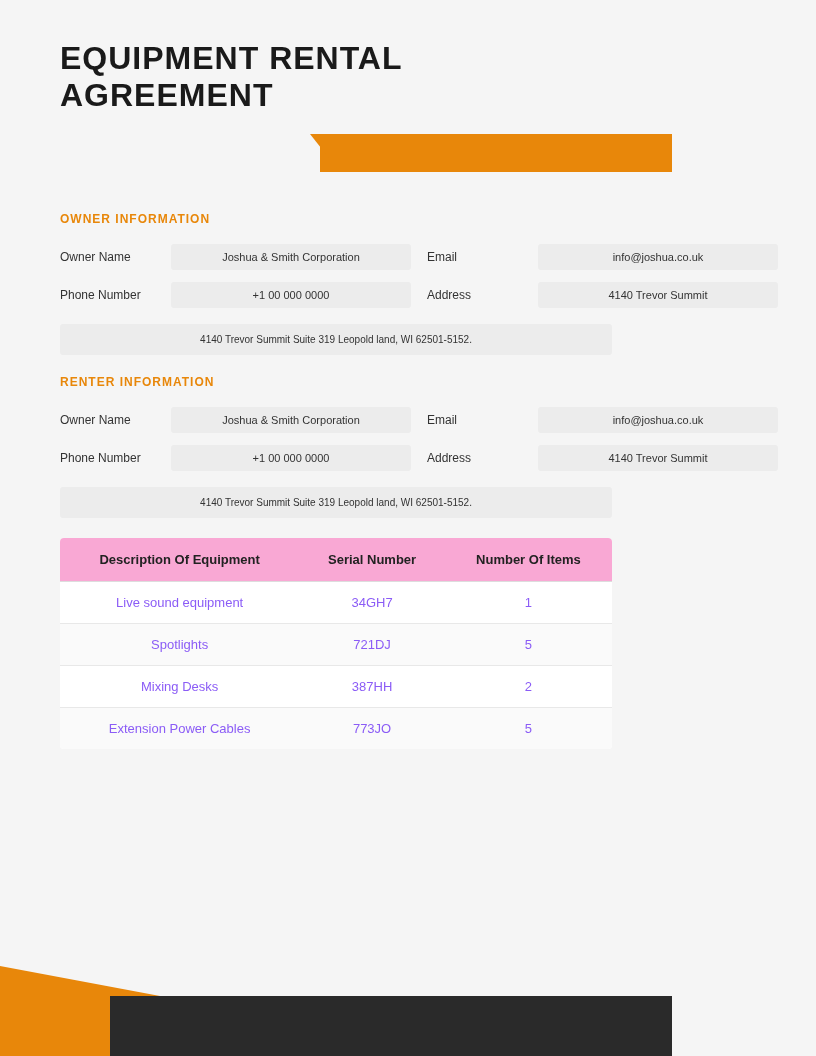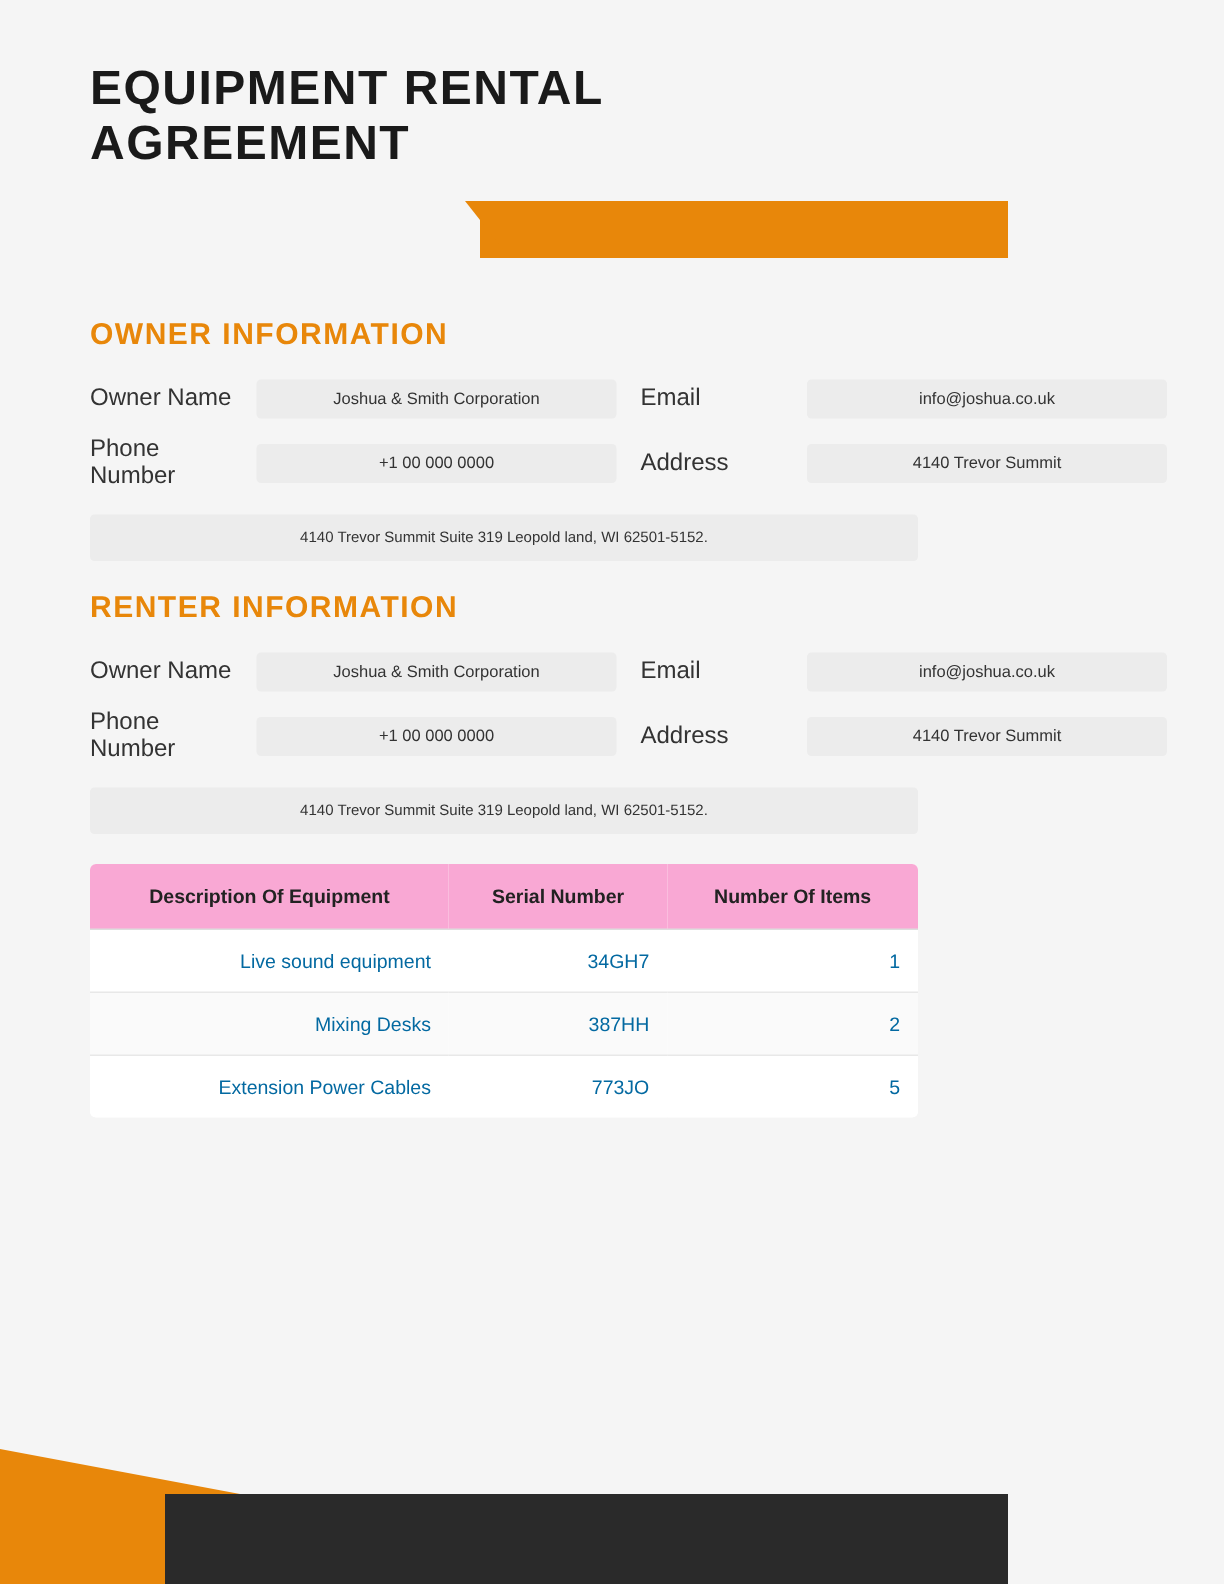--- a/index.html
+++ b/index.html
@@ -65,21 +65,21 @@
       border-width: 0 30px 38px 0;
       border-color: transparent #e8870a transparent transparent;
       z-index: 2;
     }
 
     .content-section {
       padding: 10px 60px 20px 60px;
     }
 
     .section-title {
-      font-size: 20px;
+      font-size: 12px;
       font-weight: 700;
       color: #e8870a;
       text-transform: uppercase;
       letter-spacing: 1px;
       margin-bottom: 18px;
       margin-top: 8px;
     }
 
     .info-grid {
       display: flex;
@@ -88,21 +88,21 @@
       margin-bottom: 10px;
     }
 
     .info-row {
       display: flex;
       align-items: center;
       gap: 16px;
     }
 
     .field-label {
-      font-size: 16px;
+      font-size: 12px;
       color: #333;
       font-weight: 500;
       min-width: 95px;
     }
 
     .field-value {
       background: #ececec;
       border-radius: 3px;
       padding: 7px 18px;
       font-size: 11px;
@@ -146,22 +146,22 @@
       font-size: 13px;
       font-weight: 700;
       color: #222;
       text-align: center;
       border-bottom: 1px solid #ddd;
     }
 
     .equipment-table td {
       padding: 13px 12px;
       font-size: 13px;
-      color: #0369a1;
-      text-align: right;
+      color: #8b5cf6;
+      text-align: center;
       border-bottom: 1px solid #e8e8e8;
     }
 
     .equipment-table tr:last-child td {
       border-bottom: none;
     }
 
     .equipment-table tbody tr:nth-child(odd) {
       background: #fff;
     }
@@ -265,20 +265,25 @@
             <th>Number Of Items</th>
           </tr>
         </thead>
         <tbody id="equipment-tbody">
         <tr>
               <td>Live sound equipment</td>
               <td>34GH7</td>
               <td>1</td>
             </tr>
             <tr>
+              <td>Spotlights</td>
+              <td>721DJ</td>
+              <td>5</td>
+            </tr>
+            <tr>
               <td>Mixing Desks</td>
               <td>387HH</td>
               <td>2</td>
             </tr>
             <tr>
               <td>Extension Power Cables</td>
               <td>773JO</td>
               <td>5</td>
             </tr>
           </tbody>

